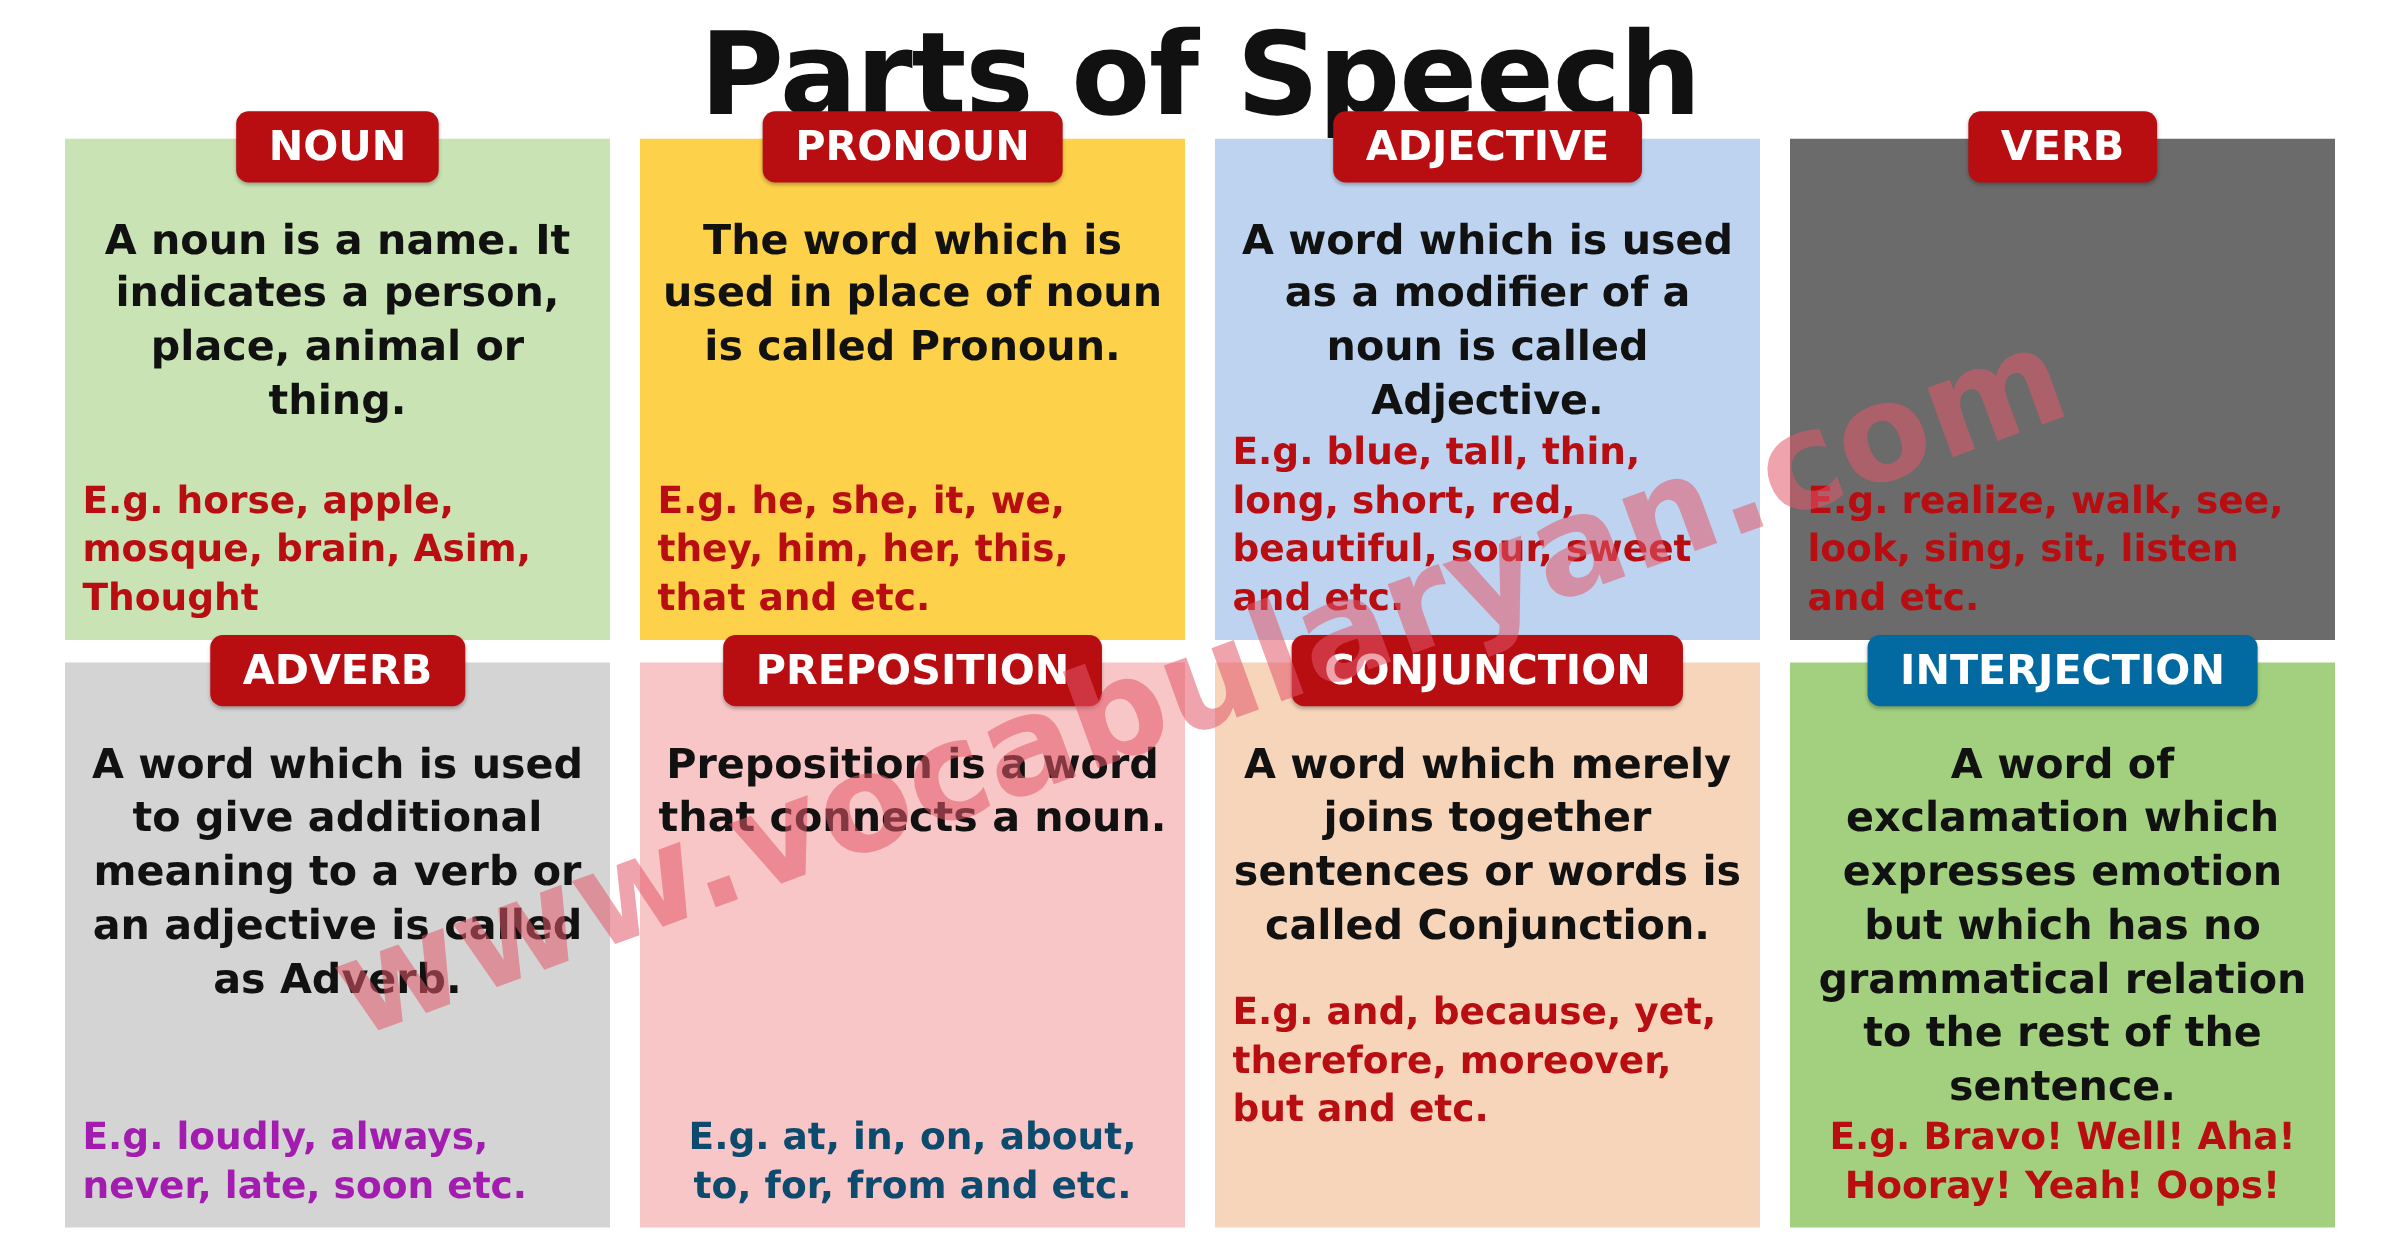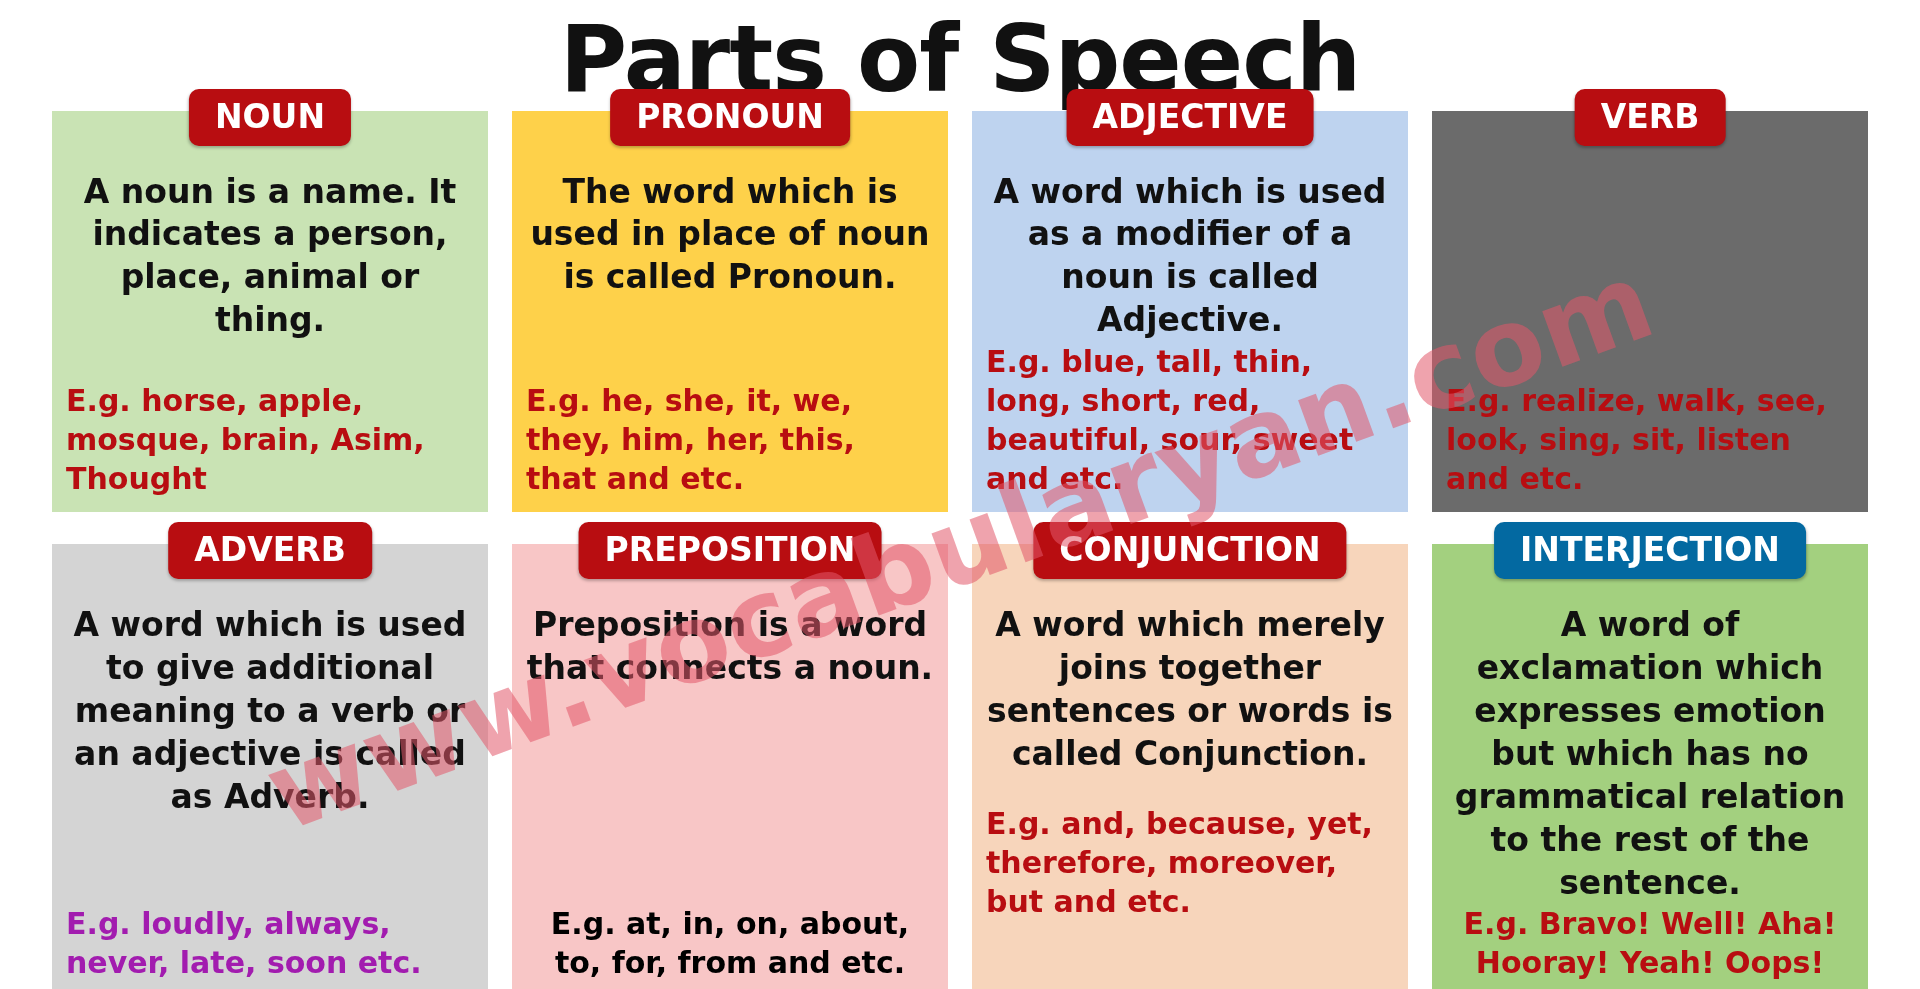--- a/index.html
+++ b/index.html
@@ -32,21 +32,21 @@
     line-height: 1.05;
     margin: 12px 0 2px 0;
     font-family: "DejaVu Sans", sans-serif;
   }
 
   .grid {
     position: relative;
     display: grid;
     grid-template-columns: repeat(4, 1fr);
     grid-template-rows: 1fr 1fr;
-    gap: 32px 24px;
+    gap: 18px 24px;
     padding: 0 12px;
     box-sizing: border-box;
     height: 835px;
   }
 
   .card {
     position: relative;
     box-sizing: border-box;
     padding: 56px 14px 10px 14px;
     display: flex;
@@ -146,21 +146,21 @@
 
     <div class="card" style="background: rgb(212, 212, 212);">
       <div class="card-label" style="background: rgb(184, 13, 17); color: rgb(255, 255, 255);">ADVERB</div>
       <div class="card-def">A word which is used to give additional meaning to a verb or an adjective is called as Adverb.</div>
       <div class="card-eg" style="color: #a21caf;">E.g. loudly, always, never, late, soon etc.</div>
     </div>
 
     <div class="card" style="background: rgb(248, 198, 198);">
       <div class="card-label" style="background: rgb(184, 13, 17); color: rgb(255, 255, 255);">PREPOSITION</div>
       <div class="card-def">Preposition is a word that connects a noun.</div>
-      <div class="card-eg centered" style="color: #000000;">E.g. at, in, on, about, to, for, from and etc.</div>
+      <div class="card-eg centered" style="color: #0c4a6e;">E.g. at, in, on, about, to, for, from and etc.</div>
     </div>
 
     <div class="card" style="background: rgb(247, 213, 187);">
       <div class="card-label" style="background: rgb(184, 13, 17); color: rgb(255, 255, 255);">CONJUNCTION</div>
       <div class="card-def">A word which merely joins together sentences or words is called Conjunction.</div>
       <div class="card-eg" style="color: rgb(184, 13, 17); margin-top: 28px;">E.g. and, because, yet, therefore, moreover, but and etc.</div>
     </div>
 
     <div class="card" style="background: rgb(163, 208, 127);">
       <div class="card-label" style="background: #0369a1; color: rgb(255, 255, 255);">INTERJECTION</div>

